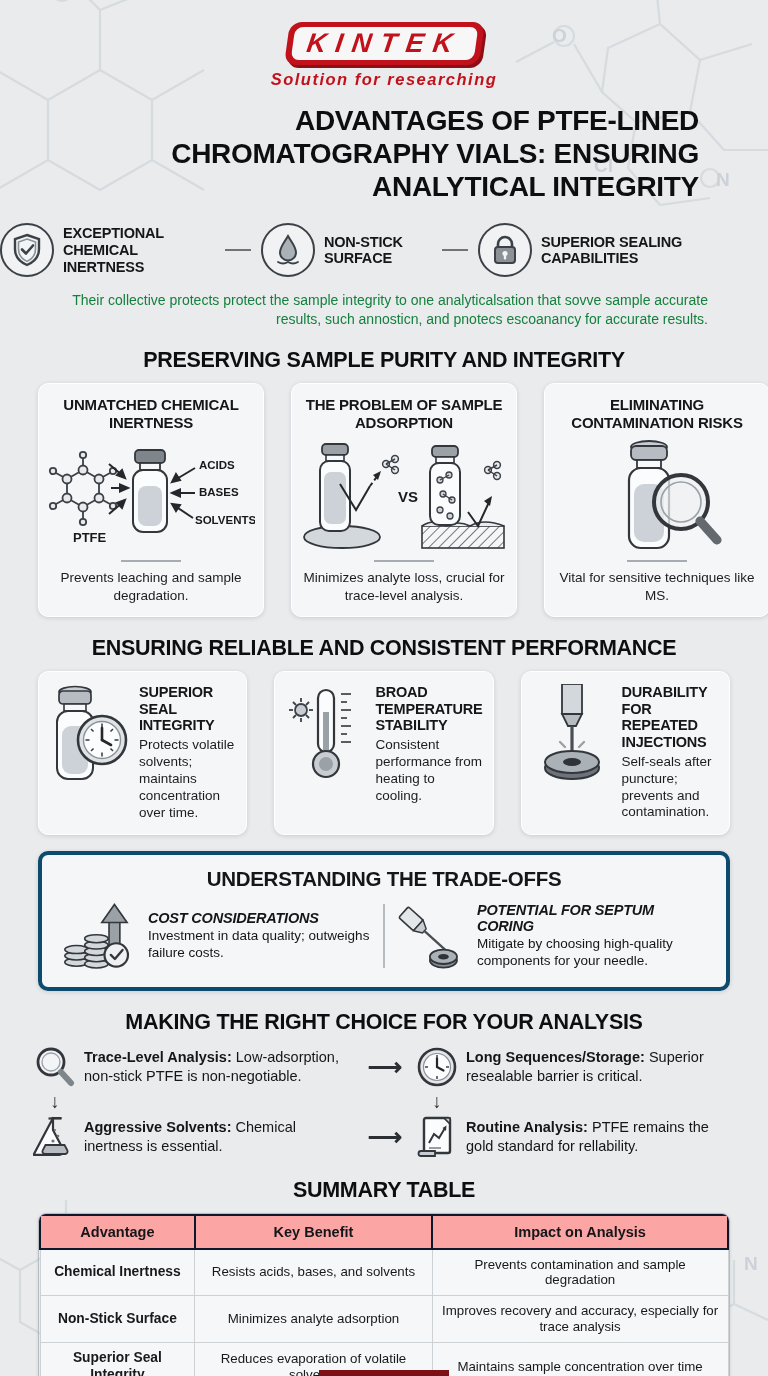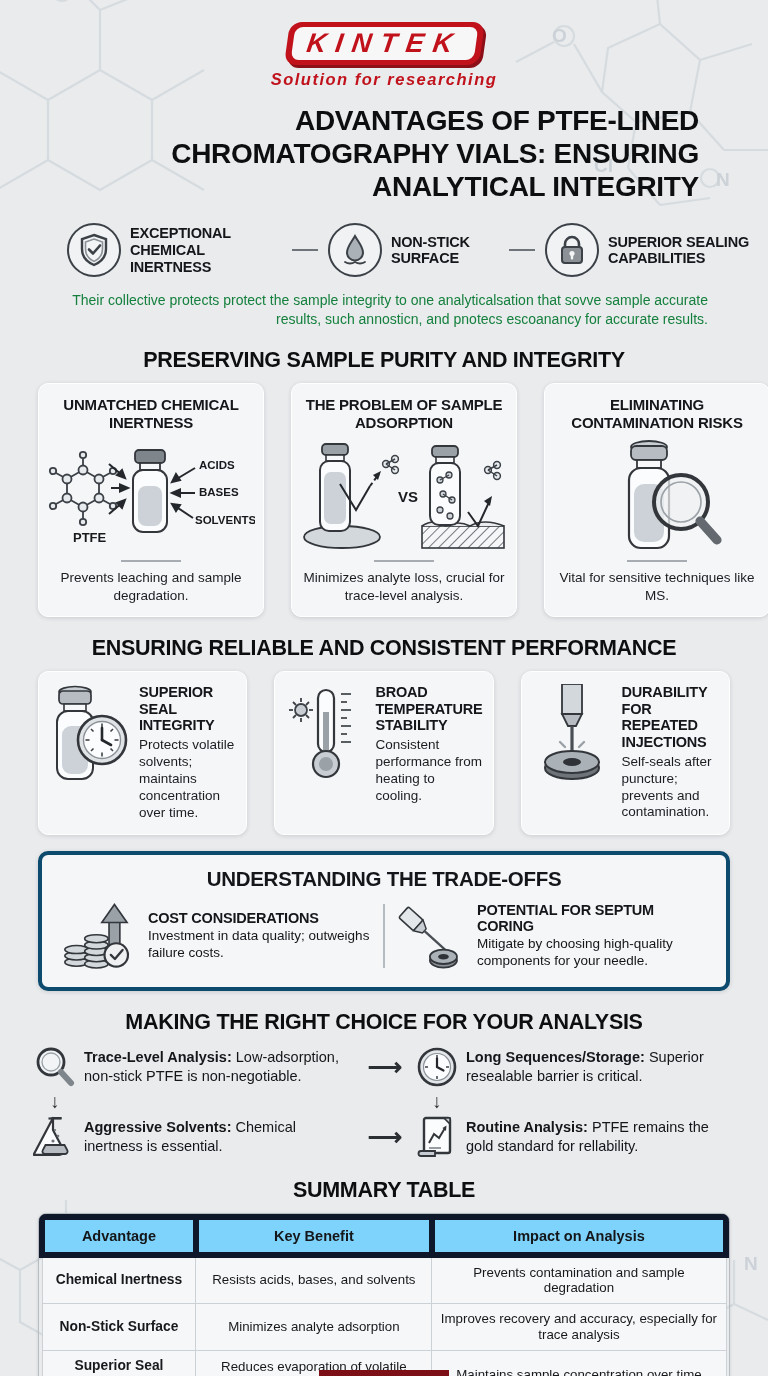--- a/index.html
+++ b/index.html
@@ -32,21 +32,21 @@
     font-size:16.5px; letter-spacing:1.5px;
   }
 
   .main-title {
     width:630px; margin:16px auto 0; text-align:right;
     font-size:28px; font-weight:800; line-height:1.17; letter-spacing:-0.3px;
     color:#0d0e10;
   }
 
   
-  .features { display:flex; justify-content:flex-end; align-items:center; margin-top:20px; }
+  .features { display:flex; justify-content:flex-start; align-items:center; margin-top:20px; }
   .feature { display:flex; align-items:center; gap:9px; }
   .feature-icon {
     width:54px; height:54px; border-radius:50%;
     border:2.5px solid #3c4147; display:flex; align-items:center; justify-content:center;
     background:rgba(255,255,255,0.35); flex:none;
   }
   .feature-label { font-weight:800; font-size:14.5px; line-height:1.15; letter-spacing:-0.2px; }
   .feature:nth-child(1) .feature-label { width:152px; }
   .feature:nth-child(3) .feature-label { width:108px; }
   .feature:nth-child(5) .feature-label { width:160px; }
@@ -84,21 +84,21 @@
   
   .tradeoffs {
     margin:16px 38px 0; background:#f5f6f8; border-radius:10px;
     border:4px solid #0c4a6e; box-shadow:0 1px 4px rgba(40,45,50,0.16);
     padding:12px 14px 14px;
   }
   .tradeoffs-heading { text-align:center; font-size:20.5px; font-weight:800; letter-spacing:-0.3px; }
   .tradeoffs-items { display:flex; align-items:center; margin-top:8px; }
   .tradeoff { flex:1; display:flex; align-items:center; gap:10px; padding:0 6px; }
   .tradeoff-art { flex:none; width:76px; display:flex; justify-content:center; }
-  .tradeoff-title { font-weight:800; font-size:14.5px; letter-spacing:-0.2px; }
+  .tradeoff-title { font-weight:800; font-size:14.5px; letter-spacing:-0.2px;font-style:italic; }
   .tradeoff-desc { font-size:13.5px; line-height:1.25; margin-top:2px; }
   .tradeoff-divider { width:2px; height:64px; background:#b6bbc0; flex:none; }
 
   
   .choice-grid {
     width:704px; margin:10px auto 0;
     display:grid;
     grid-template-columns:46px 272px 46px 46px 272px;
     grid-template-rows:auto 26px auto;
     column-gap:6px; align-items:center;
@@ -109,22 +109,22 @@
   .h-arrow { font-size:24px; color:#2b2e32; text-align:center; font-weight:bold; }
   .v-arrow { font-size:19px; color:#2b2e32; text-align:center; line-height:1; }
 
   
   .table-wrap {
     margin:10px 38px 0; border-radius:8px; overflow:hidden;
     border:1px solid #b7bcc1; box-shadow:0 1px 3px rgba(40,45,50,0.15);
   }
   table { width:100%; border-collapse:collapse; }
   th {
-    background:#7dd3fc; font-size:14.5px; font-weight:800; padding:8px 6px;
-    border:6px solid #0f172a; text-align:center;
+    background:#fca5a5; font-size:14.5px; font-weight:800; padding:8px 6px;
+    border:2px solid #0f172a; text-align:center;
   }
   td {
     background:#f6f7f9; font-size:13.3px; padding:7px 6px; text-align:center;
     border:1px solid #ccd1d5; line-height:1.2; color:#17191c;
   }
   td.adv { font-weight:800; font-size:13.8px; }
   col.c1 { width:22.5%; } col.c2 { width:34.5%; } col.c3 { width:43%; }
   .bottom-bar {
     position:absolute; bottom:0; left:319px; width:130px; height:6px;
     background:#7d1016; z-index:2;

